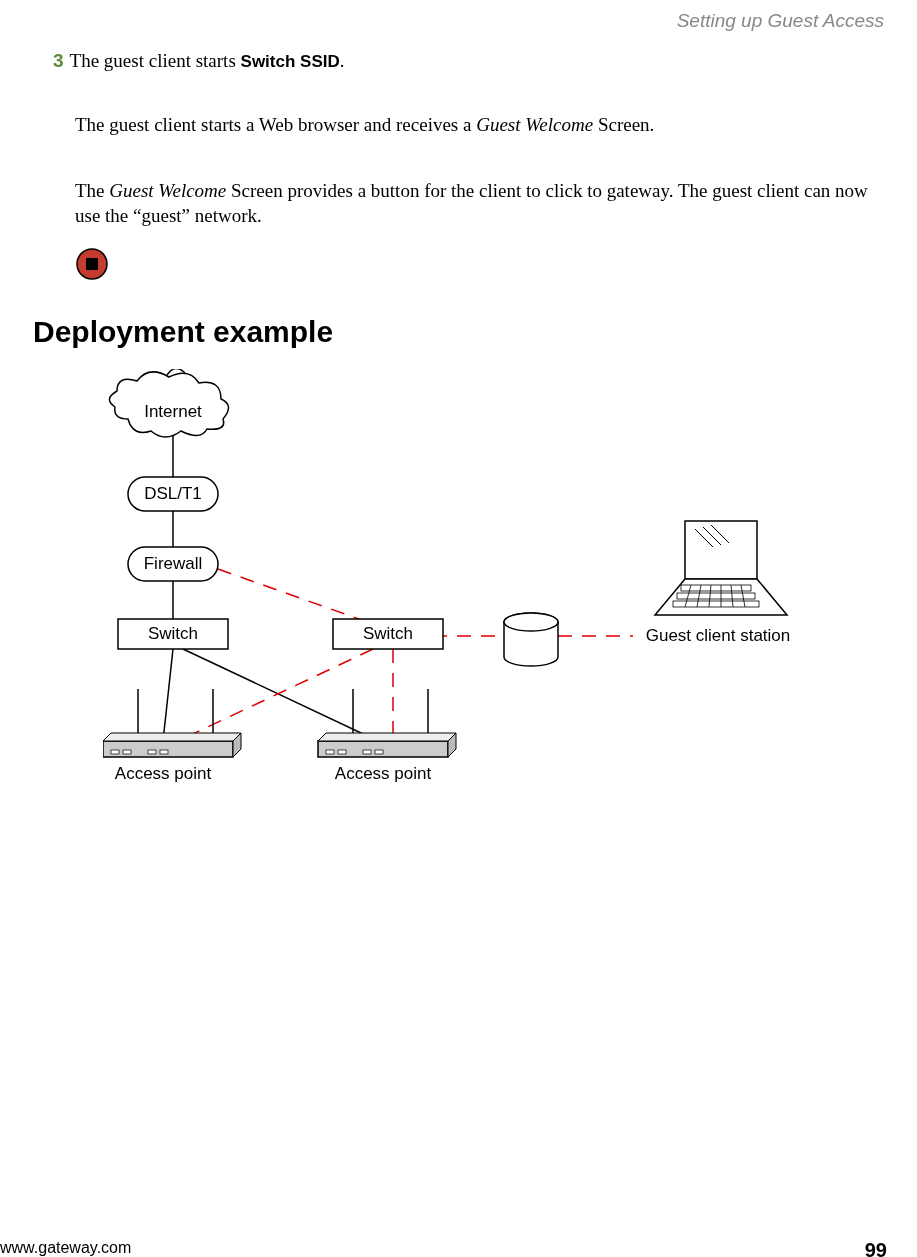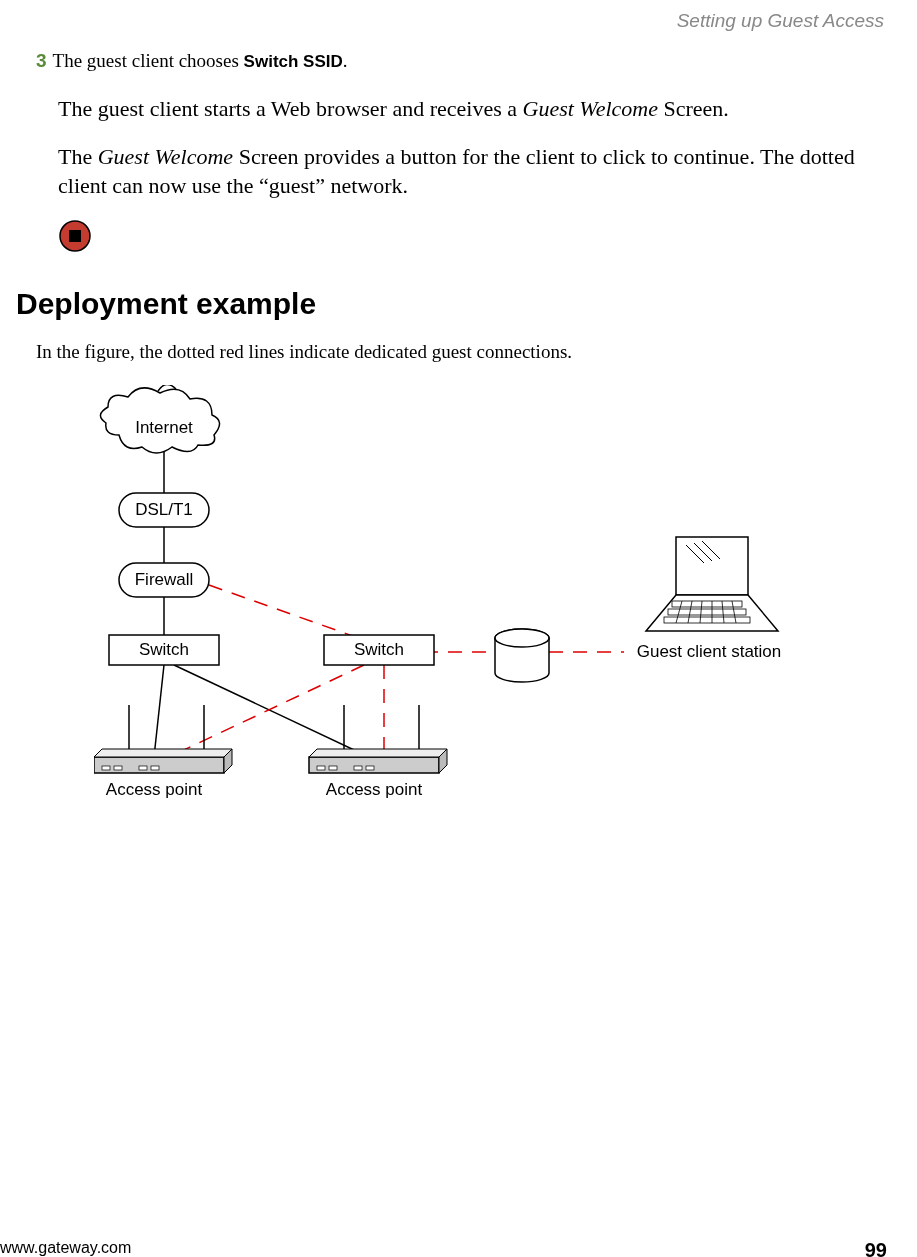--- a/index.html
+++ b/index.html
@@ -6,21 +6,21 @@
     margin: 0;
     padding: 0;
     width: 917px;
     height: 1257px;
     font-family: Georgia, 'Times New Roman', serif;
     color: #000;
     position: relative;
     background: #fff;
   }
   .page {
-    padding: 10px 25px 0 8px;
+    padding: 10px 25px 0 25px;
   }
   .header-title {
     text-align: right;
     font-style: italic;
     color: #888;
     font-size: 19px;
     font-family: Arial, sans-serif;
     margin-bottom: 18px;
     margin-right: 8px;
   }
@@ -38,22 +38,23 @@
   }
   .bold-sans {
     font-family: Arial, sans-serif;
     font-weight: bold;
     font-size: 17px;
   }
   .body-para {
     margin-left: 50px;
     margin-right: 10px;
     margin-bottom: 18px;
-    font-size: 22px;
+    font-size: 19px;
     line-height: 1.35;
+    margin-top: 40px;
   }
   .italic { font-style: italic; }
   .stop-icon {
     margin-left: 50px;
     margin-top: 6px;
     margin-bottom: 30px;
   }
   .h1 {
     font-family: Arial, sans-serif;
     font-weight: bold;
@@ -96,41 +97,40 @@
     font-family: Arial, sans-serif;
   }
 </style>
 </head>
 <body>
 
 <div class="page">
   <div class="header-title">Setting up Guest Access</div>
 
   <div class="step-line">
-    <span class="step-num">3</span><span>The guest client chooses </span><span class="bold-sans">Switch SSID</span><span>.</span>
+    <span class="step-num">3</span><span>The guest client starts </span><span class="bold-sans">Switch SSID</span><span>.</span>
   </div>
 
   <div class="body-para">
     <span>The guest client starts a Web browser and receives a </span><span class="italic">Guest Welcome</span><span> Screen.</span>
   </div>
 
   <div class="body-para">
-    <span>The </span><span class="italic">Guest Welcome</span><span> Screen provides a button for the client to click to continue. The dotted client can now use the “guest” network.</span>
+    <span>The </span><span class="italic">Guest Welcome</span><span> Screen provides a button for the client to click to gateway. The guest client can now use the “guest” network.</span>
   </div>
 
   <div class="stop-icon">
     <svg width="34" height="34">
       <circle cx="17" cy="17" r="15" fill="#c43b2f" stroke="#000" stroke-width="1.5"></circle>
       <rect x="11" y="11" width="12" height="12" fill="#000"></rect>
     </svg>
   </div>
 
   <div class="h1">Deployment example</div>
 
-  <div class="intro-para">In the figure, the dotted red lines indicate dedicated guest connections.</div>
 
   <div class="diagram">
     <svg width="740" height="440">
 
       <line x1="70" y1="65" x2="70" y2="110" stroke="#000" stroke-width="1.5"></line>
       <line x1="70" y1="140" x2="70" y2="180" stroke="#000" stroke-width="1.5"></line>
       <line x1="70" y1="210" x2="70" y2="253" stroke="#000" stroke-width="1.5"></line>
 
       <line x1="70" y1="280" x2="60" y2="372" stroke="#000" stroke-width="1.5"></line>
 

